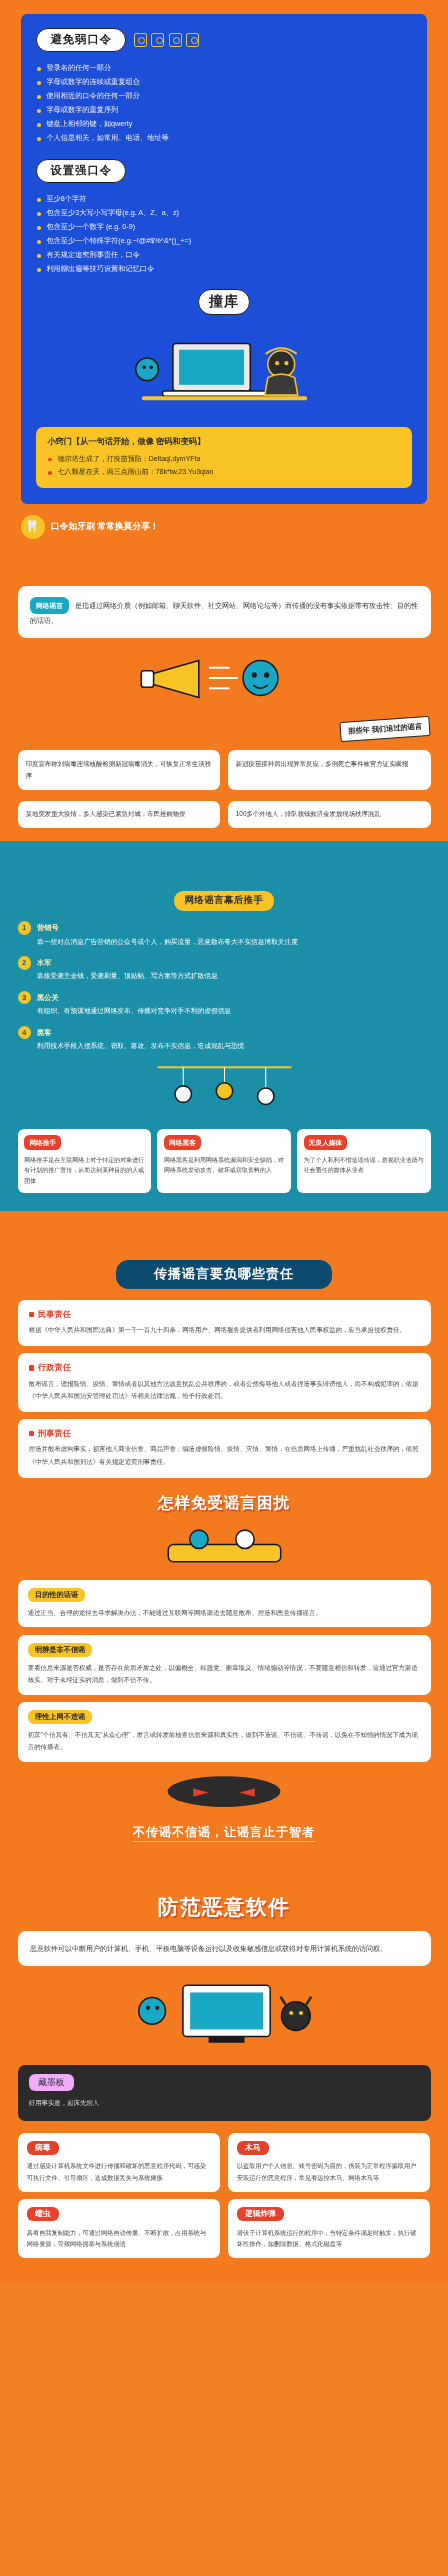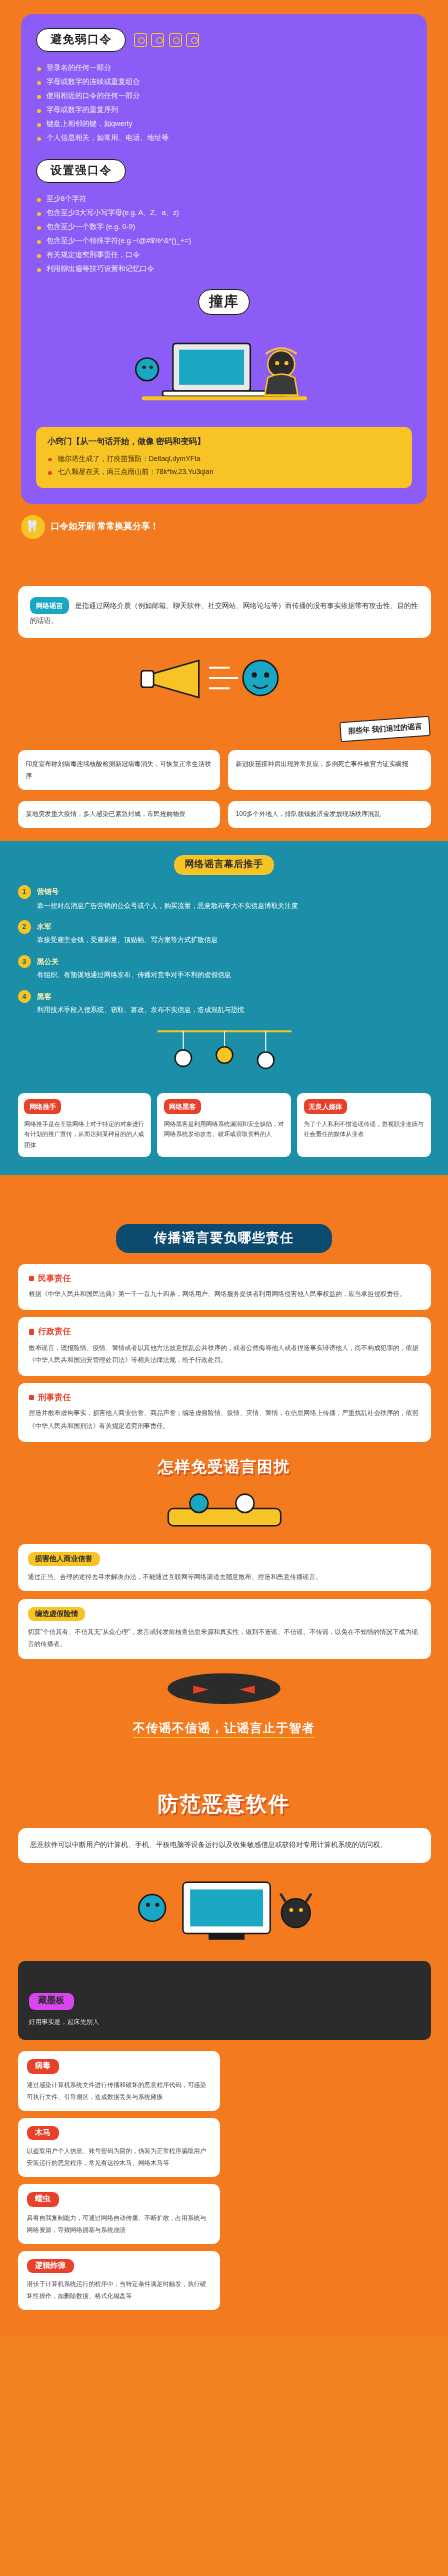--- a/index.html
+++ b/index.html
@@ -7,22 +7,22 @@
     width: 448px;
     font-family: "Liberation Sans", sans-serif;
     background: #F08020;
     color: #1a1a1a;
   }
   .page { width: 448px; position: relative; background: #F47A1F; }
 
   
   .sec1 { background: #F47A1F; padding: 14.4px 20.6px 20.6px; }
   .card-dark {
-    background: #8b5cf6;
-    border-radius: 12px;
+    background: #1d4ed8;
+    border-radius: 6px;
     padding: 13.4px 15.5px 15.5px;
     color: #fff;
     position: relative;
   }
   .badge-title {
     display: inline-block;
     background: #fff;
     color: #222;
     border: 1.5px solid #222;
     border-radius: 13.4px;
@@ -101,21 +101,21 @@
   .tag-pill {
     display: inline-block; background: #19A7C4; color: #fff;
     font-size: 6.7px; font-weight: bold; border-radius: 6.2px; padding: 2.1px 6.2px;
     margin-right: 4.1px;
   }
   .sec-sub {
     display: inline-block; background: #19A7C4; color: #fff;
     border-radius: 9.3px; padding: 3.6px 11.3px; font-size: 9.3px; font-weight: bold;
     letter-spacing: 0.5px;
   }
-  .center { text-align: center; }
+  .center { text-align: center; margin-top: 36px; }
   .rumor-examples { margin: 11.3px 17.5px 0; display: flex; gap: 7.2px; }
   .rumor-card {
     flex: 1; background: #fff; border-radius: 7.2px; padding: 7.2px 8.2px;
     font-size: 6.4px; line-height: 1.95; color: #333;
   }
   .tilt-note {
     background: #fff; border: 1px solid #222; border-radius: 2.1px;
     padding: 4.1px 7.2px; font-size: 7.2px; font-weight: bold; color: #222;
     display: inline-block; transform: rotate(-4deg);
   }
@@ -179,25 +179,25 @@
   .sec4 .big-head { margin-bottom: 10.3px; }
   .intro-white {
     background: #fff; border-radius: 8.2px; padding: 10.3px 12.4px;
     font-size: 7px; line-height: 2; color: #333;
   }
   .black-board {
     background: #2B2B2B; border-radius: 7.2px; margin-top: 12.4px; padding: 9.3px 11.3px 11.3px;
     color: #fff;
   }
   .bb-title {
-    display: inline-block; background: #d946ef; color: #2b2b2b; font-weight: bold;
-    font-size: 8.8px; border-radius: 6.2px; padding: 2.6px 9.3px; margin-bottom: 6.2px; margin-top: 22px;
+    display: inline-block; background: #f0abfc; color: #2b2b2b; font-weight: normal;
+    font-size: 8.8px; border-radius: 6.2px; padding: 2.6px 9.3px; margin-bottom: 6.2px;
   }
   .bb-text { font-size: 6.4px; line-height: 1.95; color: #ddd; }
-  .mw-grid { display: flex; flex-wrap: wrap; gap: 7.2px; margin-top: 11.3px; flex-direction: column; }
+  .mw-grid { display: flex; flex-wrap: wrap; gap: 7.2px; margin-top: 11.3px; }
   .mw-card {
     width: calc(50% - 3.6px); background: #fff; border-radius: 7.2px; padding: 8.2px 9.3px;
   }
   .mw-card h4 {
     display: inline-block; background: #E8412B; color: #fff; font-size: 7.7px; font-weight: bold;
     border-radius: 6.2px; padding: 2.1px 8.2px; margin-bottom: 5.2px;
   }
   .mw-card p { font-size: 6.2px; line-height: 1.9; color: #444; }
 
   
@@ -412,25 +412,29 @@
 
     <div class="deco-row">
       <svg width="155" height="46" viewBox="0 0 300 90">
         <rect x="40" y="40" width="220" height="34" rx="10" fill="#F7C325" stroke="#1a1a1a" stroke-width="3"></rect>
         <circle cx="100" cy="30" r="18" fill="#19A7C4" stroke="#1a1a1a" stroke-width="3"></circle>
         <circle cx="190" cy="30" r="18" fill="#fff" stroke="#1a1a1a" stroke-width="3"></circle>
       </svg>
     </div>
 
     <div class="avoid-item">
-      <h4>损害他人商业信誉</h4>
+      <h4>目的性的话语</h4>
       <p>通过正当、合理的途径去寻求解决办法，不能通过互联网等网络渠道去随意散布、捏造和恶意传播谣言。</p>
     </div>
     <div class="avoid-item">
-      <h4>编造虚假险情</h4>
+      <h4>明辨是非不信谣</h4>
+      <p>要看信息来源是否权威，是否存在前后矛盾之处，以偏概全、标题党、断章取义、情绪煽动等情况，不要随意相信和转发，应通过官方渠道核实。对于未经证实的消息，做到不信不传。</p>
+    </div>
+    <div class="avoid-item">
+      <h4>理性上网不造谣</h4>
       <p>切莫"个信其有、不信其无"从众心理"，发言或转发前核查信息来源和真实性，做到不造谣、不信谣、不传谣，以免在不知情的情况下成为谣言的传播者。</p>
     </div>
 
     <div class="deco-row">
       <svg width="134" height="41" viewBox="0 0 260 80">
         <ellipse cx="130" cy="40" rx="110" ry="30" fill="#2B2B2B"></ellipse>
         <path d="M70 34 l30 8 -30 8 z" fill="#E8412B"></path>
         <path d="M190 34 l-30 8 30 8 z" fill="#E8412B"></path>
       </svg>
     </div>

